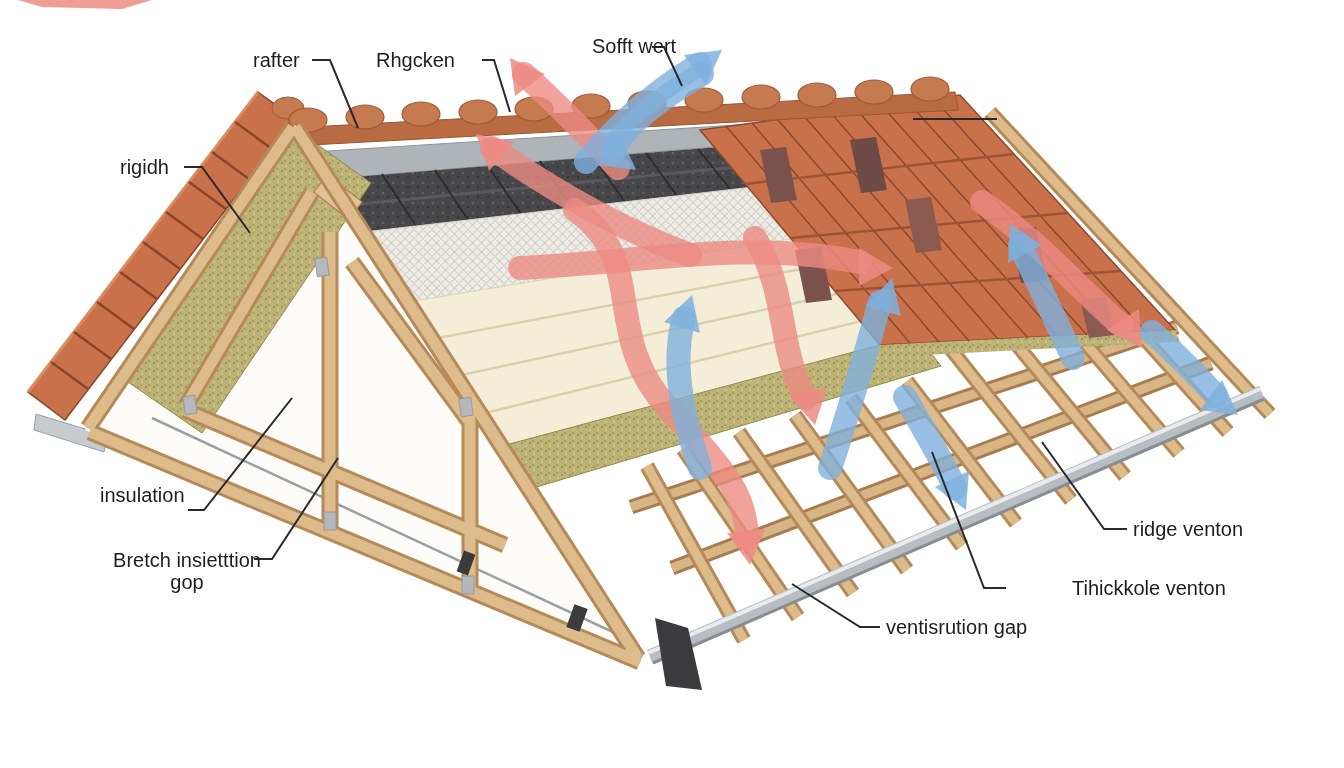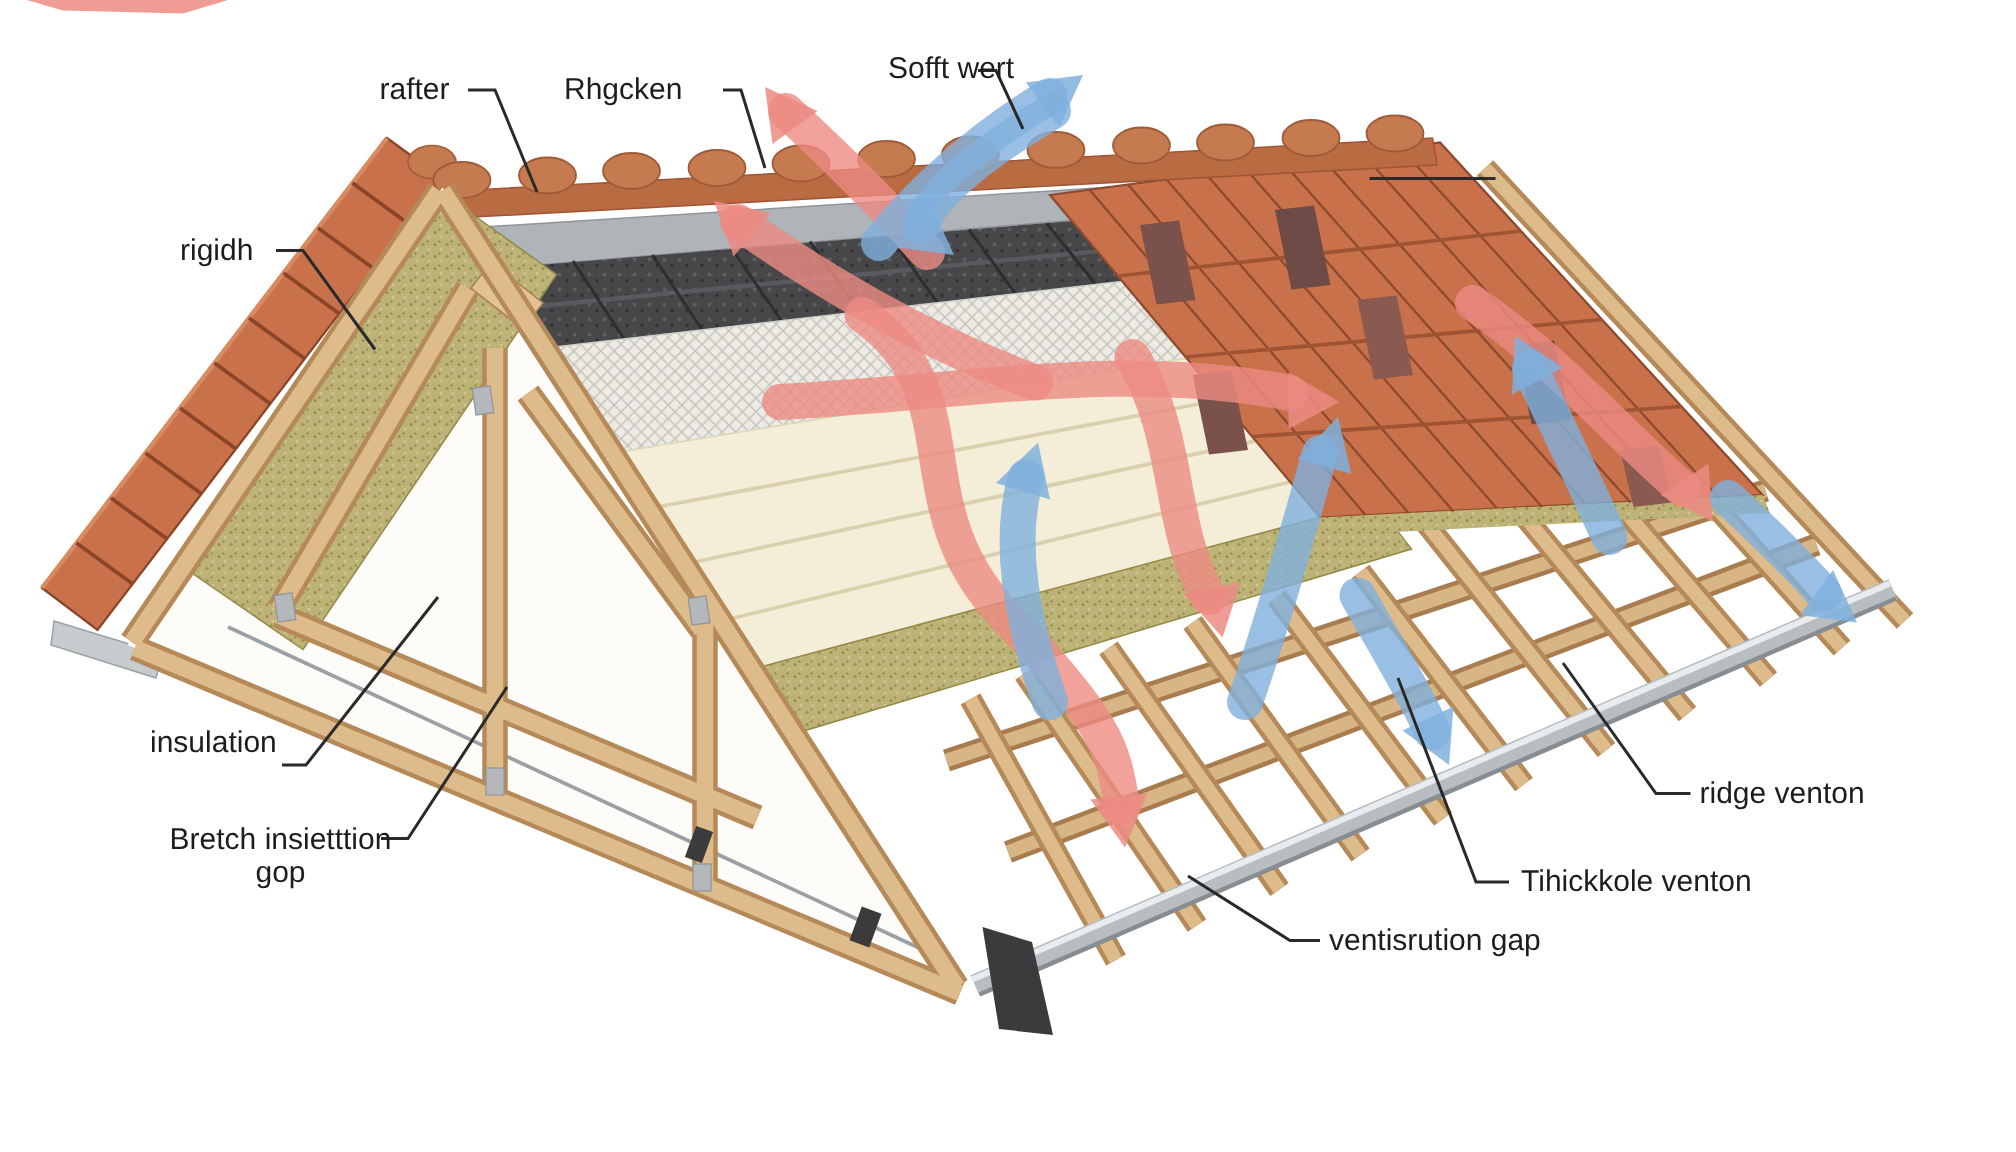--- a/index.html
+++ b/index.html
@@ -211,16 +211,16 @@
 <div class="lbl" style="left:253px;top:50px">rafter</div>
 <div class="lbl" style="left:376px;top:50px">Rhgcken</div>
 <div class="lbl" style="left:592px;top:36px">Sofft wert</div>
 <div class="lbl" style="left:120px;top:157px">rigidh</div>
 <div class="lbl" style="left:100px;top:485px">insulation</div>
 <div class="lbl lbl-center" style="left:112px;top:550px;width:150px">
   <div>Bretch insietttion</div>
   <div>gop</div>
 </div>
 <div class="lbl" style="left:1133px;top:519px">ridge venton</div>
-<div class="lbl" style="left:1014px;top:578px">Tihickkole venton</div>
+<div class="lbl" style="left:1072px;top:578px">Tihickkole venton</div>
 <div class="lbl" style="left:886px;top:617px">ventisrution gap</div>
 
 </div>
 
 </body></html>

